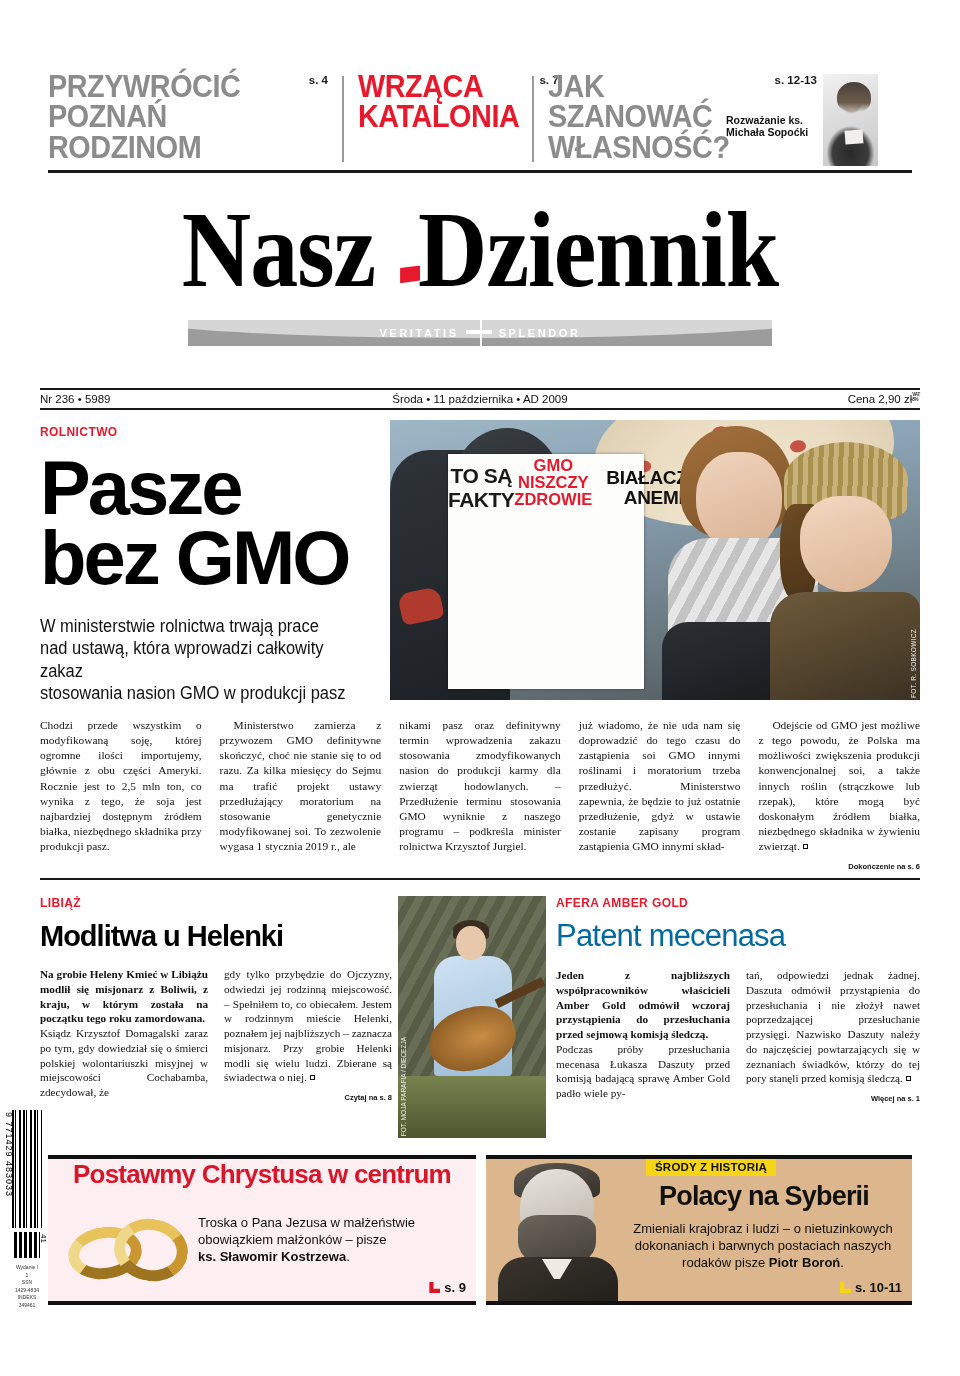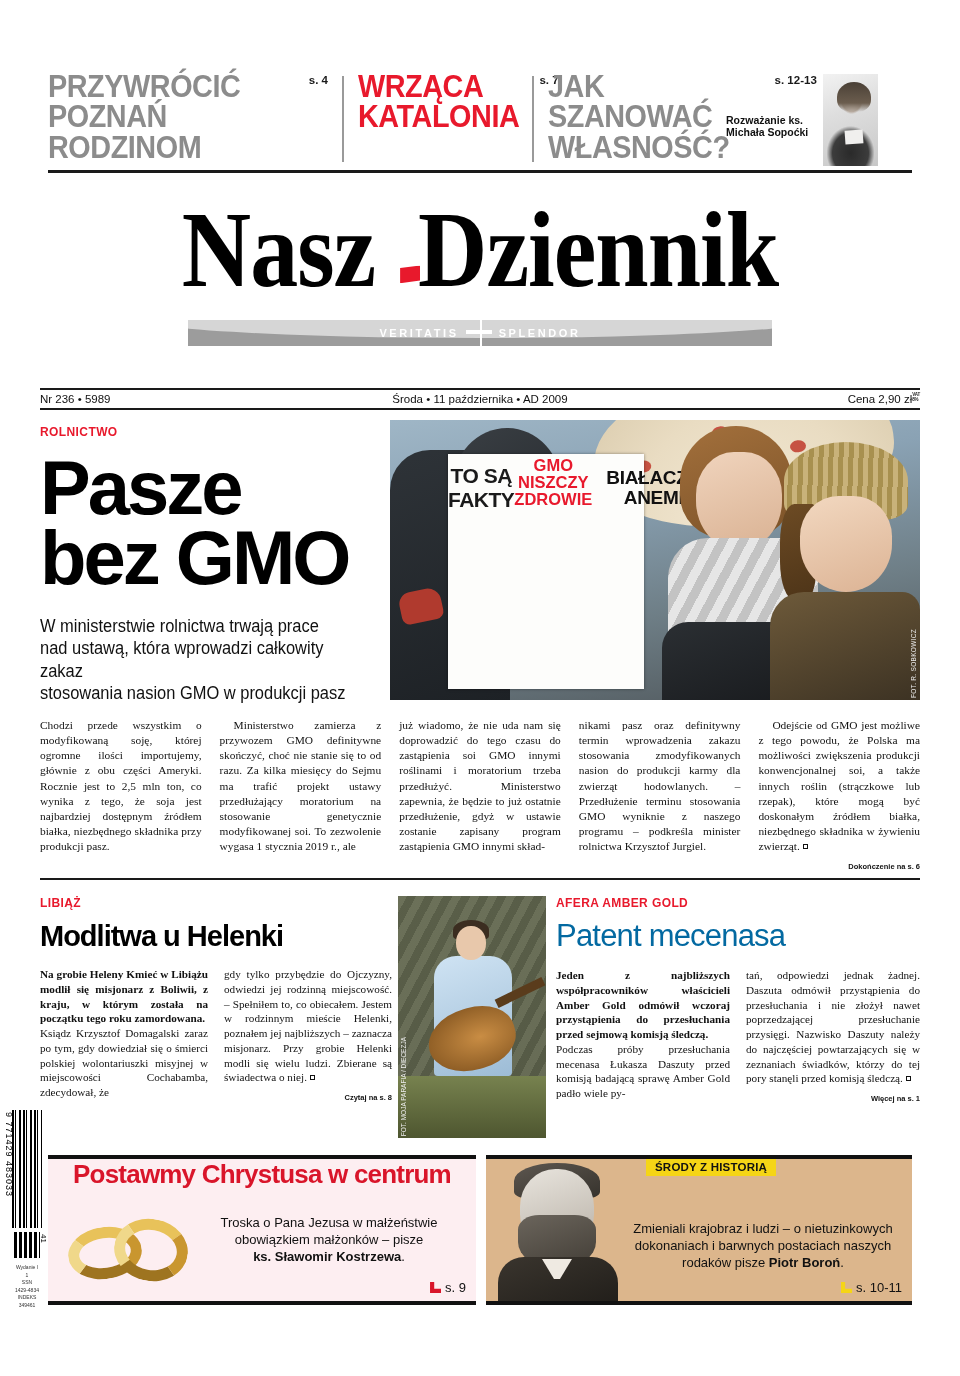--- a/index.html
+++ b/index.html
@@ -245,25 +245,25 @@
   .promo-left h3 {
     font-size: 26px; font-weight: bold; color: #d9152a; letter-spacing: -0.8px;
     text-align: center; margin-top: 0;
   }
   .rings { position: absolute; left: 18px; top: 58px; width: 130px; height: 70px; }
   .ring { position: absolute; border-radius: 50%; border: 11px solid;
     border-color: #e8c25a #c9962f #9e7420 #f0d88a; }
   .ring.a { left: 2px; top: 10px; width: 74px; height: 52px; transform: rotate(-8deg); }
   .ring.b { left: 48px; top: 2px; width: 74px; height: 62px; transform: rotate(10deg); }
   .promo-left .txt {
-    position: absolute; left: 150px; top: 56px; width: 262px; text-align: center;
+    position: absolute; left: 150px; top: 56px; width: 262px; text-align: left;
     font-size: 13px; line-height: 1.3; color: #111;
   }
   .promo-left .txt b { font-weight: bold; }
-  .pageref { position: absolute; right: 10px; bottom: 6px; font-size: 13px; font-weight: normal; color: #111; }
+  .pageref { position: absolute; right: 10px; bottom: 6px; font-size: 13px; font-weight: bold; color: #111; }
   .pageref .flag { display: inline-block; width: 11px; height: 11px; margin-right: 4px;
     background: #d9152a; clip-path: polygon(0 0, 38% 0, 38% 62%, 100% 62%, 100% 100%, 0 100%); vertical-align: -1px; }
 
   .promo-right {
     position: absolute; left: 486px; top: 1155px; width: 426px; height: 150px;
     background: #dcb68c; border-top: 4px solid #111; border-bottom: 4px solid #111;
     overflow: hidden;
   }
   .promo-right .badge {
     position: absolute; left: 160px; top: 0; background: #f5d516; color: #111;
@@ -382,22 +382,22 @@
         <span class="hairside"></span>
         <span class="face"></span>
         <span class="coat"></span>
     </div>
     <div class="photo-credit">FOT. R. SOBKOWICZ</div>
   </div>
 
   <div class="lead-body">
     <p>Chodzi przede wszystkim o modyfikowaną soję, której ogromne ilości importujemy, głównie z obu części Ameryki. Rocznie jest to 2,5 mln ton, co wynika z tego, że soja jest najbardziej dostępnym źródłem białka, niezbędnego składnika przy produkcji pasz.</p>
     <p class="ind">Ministerstwo zamierza z przywozem GMO definitywne skończyć, choć nie stanie się to od razu. Za kilka miesięcy do Sejmu ma trafić projekt ustawy przedłużający moratorium na stosowanie genetycznie modyfikowanej soi. To zezwolenie wygasa 1 stycznia 2019 r., ale</p>
+    <p>nikami pasz oraz definitywny termin wprowadzenia zakazu stosowania zmodyfikowanych nasion do produkcji karmy dla zwierząt hodowlanych. – Przedłużenie terminu stosowania GMO wyniknie z naszego programu – podkreśla minister rolnictwa Krzysztof Jurgiel.</p>
     <p>już wiadomo, że nie uda nam się doprowadzić do tego czasu do zastąpienia soi GMO innymi roślinami i moratorium trzeba przedłużyć. Ministerstwo zapewnia, że będzie to już ostatnie przedłużenie, gdyż w ustawie zostanie zapisany program zastąpienia GMO innymi skład-</p>
-    <p>nikami pasz oraz definitywny termin wprowadzenia zakazu stosowania zmodyfikowanych nasion do produkcji karmy dla zwierząt hodowlanych. – Przedłużenie terminu stosowania GMO wyniknie z naszego programu – podkreśla minister rolnictwa Krzysztof Jurgiel.</p>
     <div>
       <p class="ind"><span>Odejście od GMO jest możliwe z tego powodu, że Polska ma możliwości zwiększenia produkcji konwencjonalnej soi, a także innych roślin (strączkowe lub rzepak), które mogą być doskonałym źródłem białka, niezbędnego składnika w żywieniu zwierząt.</span><span class="sq"></span></p>
       <span class="jump">Dokończenie na s. 6</span>
     </div>
   </div>
 
   <div class="rule-mid"></div>
 
   <div class="col-left">
     <div class="kicker">LIBIĄŻ</div>
@@ -469,20 +469,21 @@
 
   <div class="promo-right">
     <div class="portrait-b">
       <span class="hair"></span>
         <span class="head"></span>
         <span class="beard"></span>
         <span class="body"></span>
         <span class="collar"></span>
     </div>
     <div class="badge">ŚRODY Z HISTORIĄ</div>
+    <h3>Polacy na Syberii</h3>
     <div class="txt">
       <span>Zmieniali krajobraz i ludzi – o nietuzinkowych</span><br>
       <span>dokonaniach i barwnych postaciach naszych</span><br>
       <span>rodaków pisze </span><b>Piotr Boroń</b><span>.</span>
     </div>
     <div class="pageref y"><span class="flag"></span><span>s. 10-11</span></div>
   </div>
 
 </div>
 

